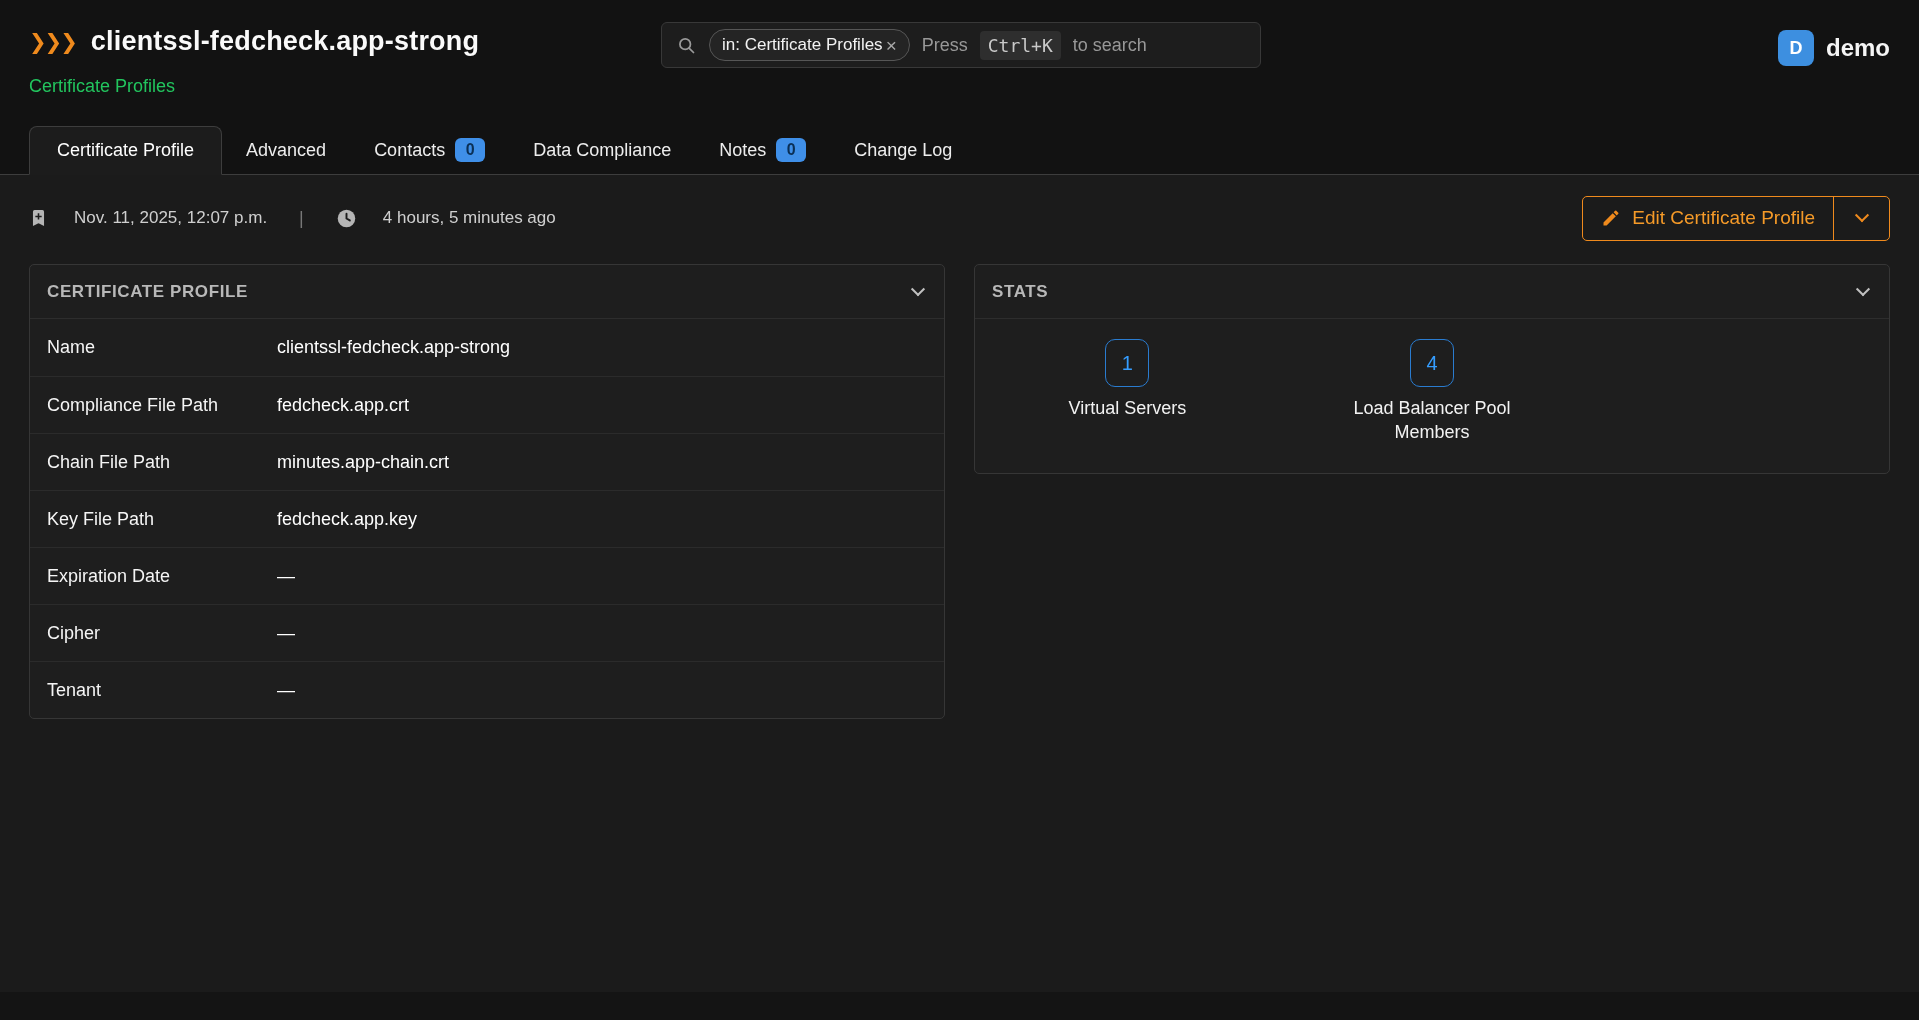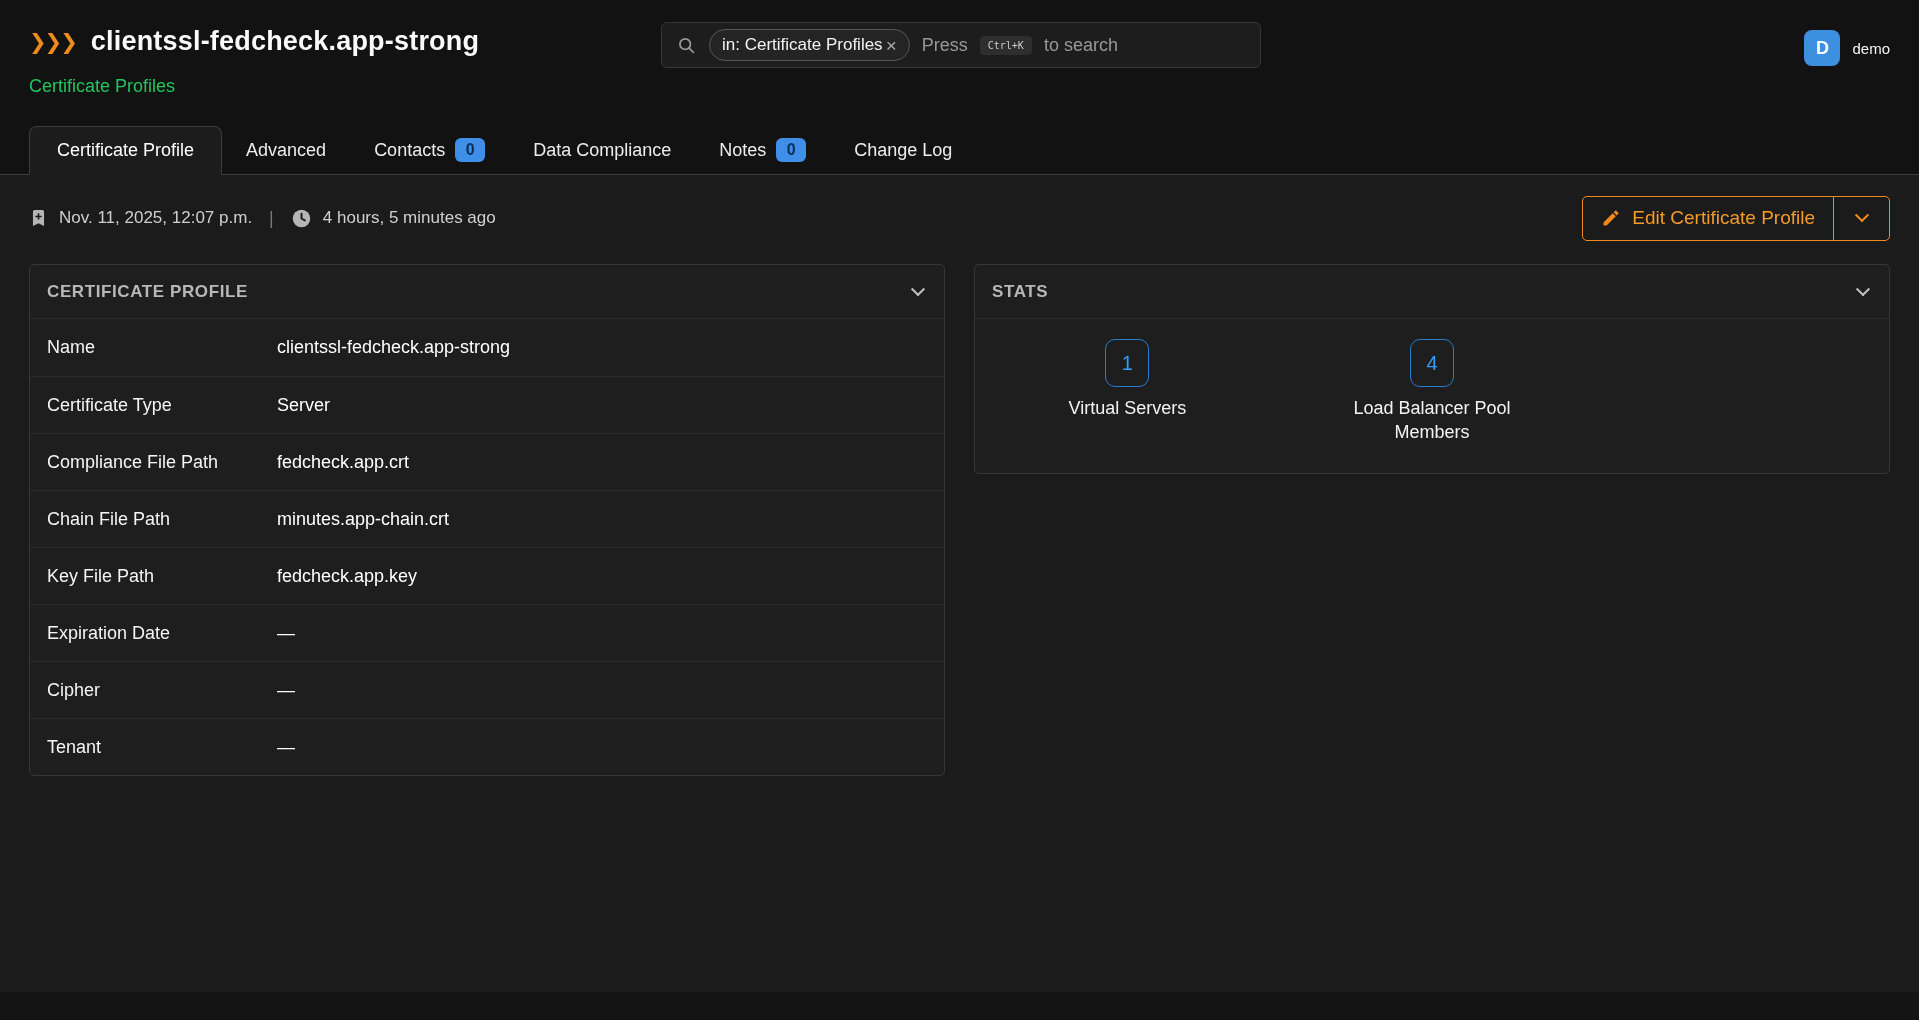--- a/index.html
+++ b/index.html
@@ -15,43 +15,43 @@
   .breadcrumb { position:absolute; left:29px; top:76px; font-size:18px; color:#22c55e; cursor:pointer; }
 
   .searchbox { position:absolute; left:661px; top:22px; width:600px; height:46px;
     background:#1d1d1d; border:1px solid #383838; border-radius:6px;
     display:flex; align-items:center; gap:12px; padding:0 14px; cursor:text; }
   .search-chip { display:flex; align-items:center; gap:3px; height:32px; padding:0 12px;
     border:1px solid #565656; border-radius:16px; background:#242424; }
   .search-chip .chip-label { font-size:17px; color:#f2f2f2; white-space:nowrap; }
   .search-chip .chip-x { font-size:19px; color:#a8a8a8; cursor:pointer; line-height:1; }
   .search-hint { font-size:18px; color:#989898; }
-  .kbd { font-family:"DejaVu Sans Mono","Liberation Mono",monospace; font-size:10px;
+  .kbd { font-family:"DejaVu Sans Mono","Liberation Mono",monospace; font-size:18px;
     color:#c9c9c9; background:#2e2e2e; border-radius:4px; padding:4px 8px; }
 
   .user { position:absolute; right:29px; top:30px; display:flex; align-items:center; gap:12px; cursor:pointer; }
   .avatar { width:36px; height:36px; border-radius:8px; background:#3d8fe0; color:#fff;
     font-size:18px; font-weight:700; display:flex; align-items:center; justify-content:center; }
-  .user-name { font-size:15px; color:#f5f5f5; font-weight:400; }
+  .user-name { font-size:24px; color:#f5f5f5; font-weight:700; }
 
   
   .tabbar { position:absolute; left:0; right:0; bottom:0; height:49px; padding-left:29px;
     display:flex; align-items:stretch; border-bottom:1px solid #3d3d3d; }
   .tab { display:flex; align-items:center; gap:10px; padding:0 24px; font-size:18px;
     color:#ededed; cursor:pointer; white-space:nowrap; }
   .tab.active { background:#1c1c1c; border:1px solid #3d3d3d; border-bottom:1px solid #1c1c1c;
     border-radius:8px 8px 0 0; margin-bottom:-1px; padding:0 27px; color:#fff; }
   .badge { min-width:30px; height:24px; padding:0 8px; border-radius:6px; background:#3f8fe8;
     color:#0a2f55; font-size:16px; font-weight:700; display:flex; align-items:center; justify-content:center; }
 
   
   .content { position:absolute; top:175px; left:0; right:0; height:817px;
     background:#1b1b1b; padding:0 29px; }
   .meta-row { margin-top:20px; height:46px; display:flex; align-items:center; justify-content:space-between; }
-  .meta-left { display:flex; align-items:center; gap:11px; font-size:17px; color:#cfcfcf; }
+  .meta-left { display:flex; align-items:center; gap:26px; font-size:17px; color:#cfcfcf; }
   .meta-sep { color:#787878; margin:0 6px; font-size:18px; }
 
   .edit-btn { display:flex; align-items:stretch; height:45px; border:1px solid #ef8a1d;
     border-radius:5px; overflow:hidden; background:#1b1b1b; cursor:pointer; }
   .edit-main { display:flex; align-items:center; gap:11px; padding:0 18px;
     color:#f59a28; font-size:19px; font-weight:500; }
   .edit-caret { width:56px; display:flex; align-items:center; justify-content:center;
     border-left:1px solid #ef8a1d; }
 
   .chev { width:10px; height:10px; border-right:2px solid #c0c0c0; border-bottom:2px solid #c0c0c0;
@@ -187,24 +187,20 @@
           <div class="panel-header">
             <span class="panel-title">CERTIFICATE PROFILE</span>
             <span class="panel-chev"><span class="chev"></span></span>
           </div>
 
             <div class="kv-row">
               <span class="kv-label">Name</span>
               <span class="kv-value">clientssl-fedcheck.app-strong</span>
             </div>
 
-            <div class="kv-row">
-              <span class="kv-label">Certificate Type</span>
-              <span class="kv-value">Server</span>
-            </div>
 
             <div class="kv-row">
               <span class="kv-label">Compliance File Path</span>
               <span class="kv-value">fedcheck.app.crt</span>
             </div>
 
             <div class="kv-row">
               <span class="kv-label">Chain File Path</span>
               <span class="kv-value">minutes.app-chain.crt</span>
             </div>

